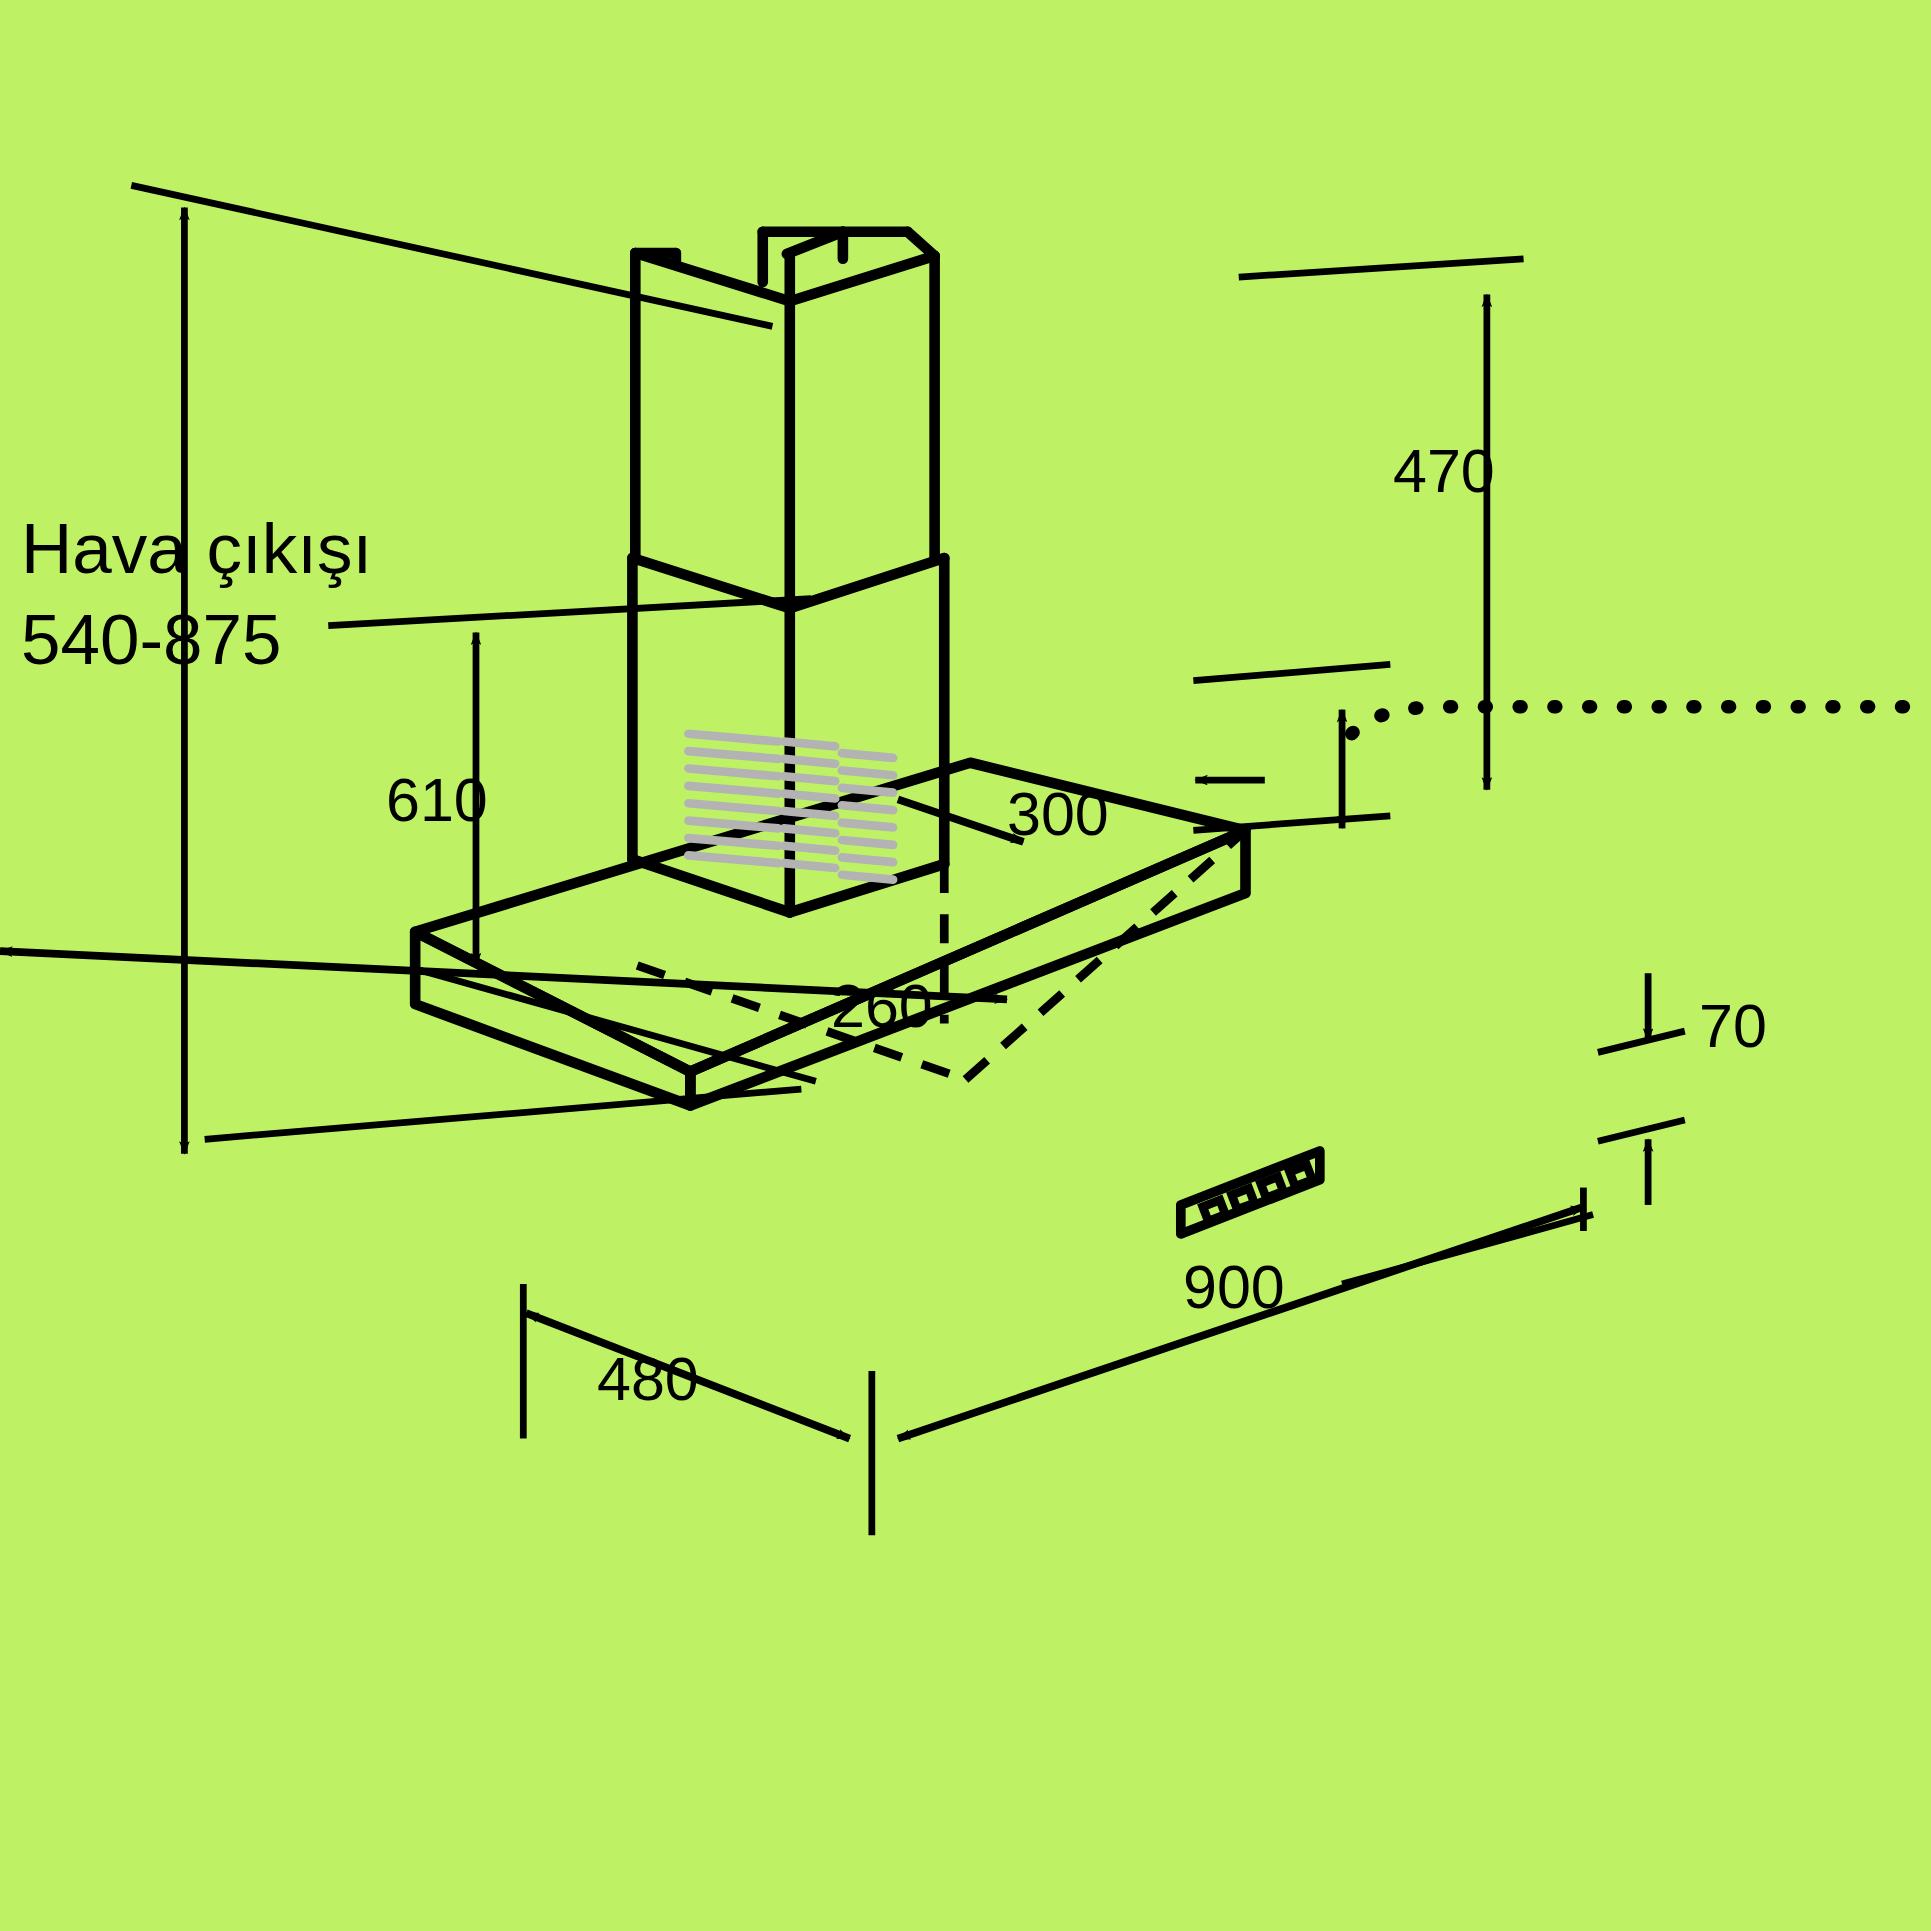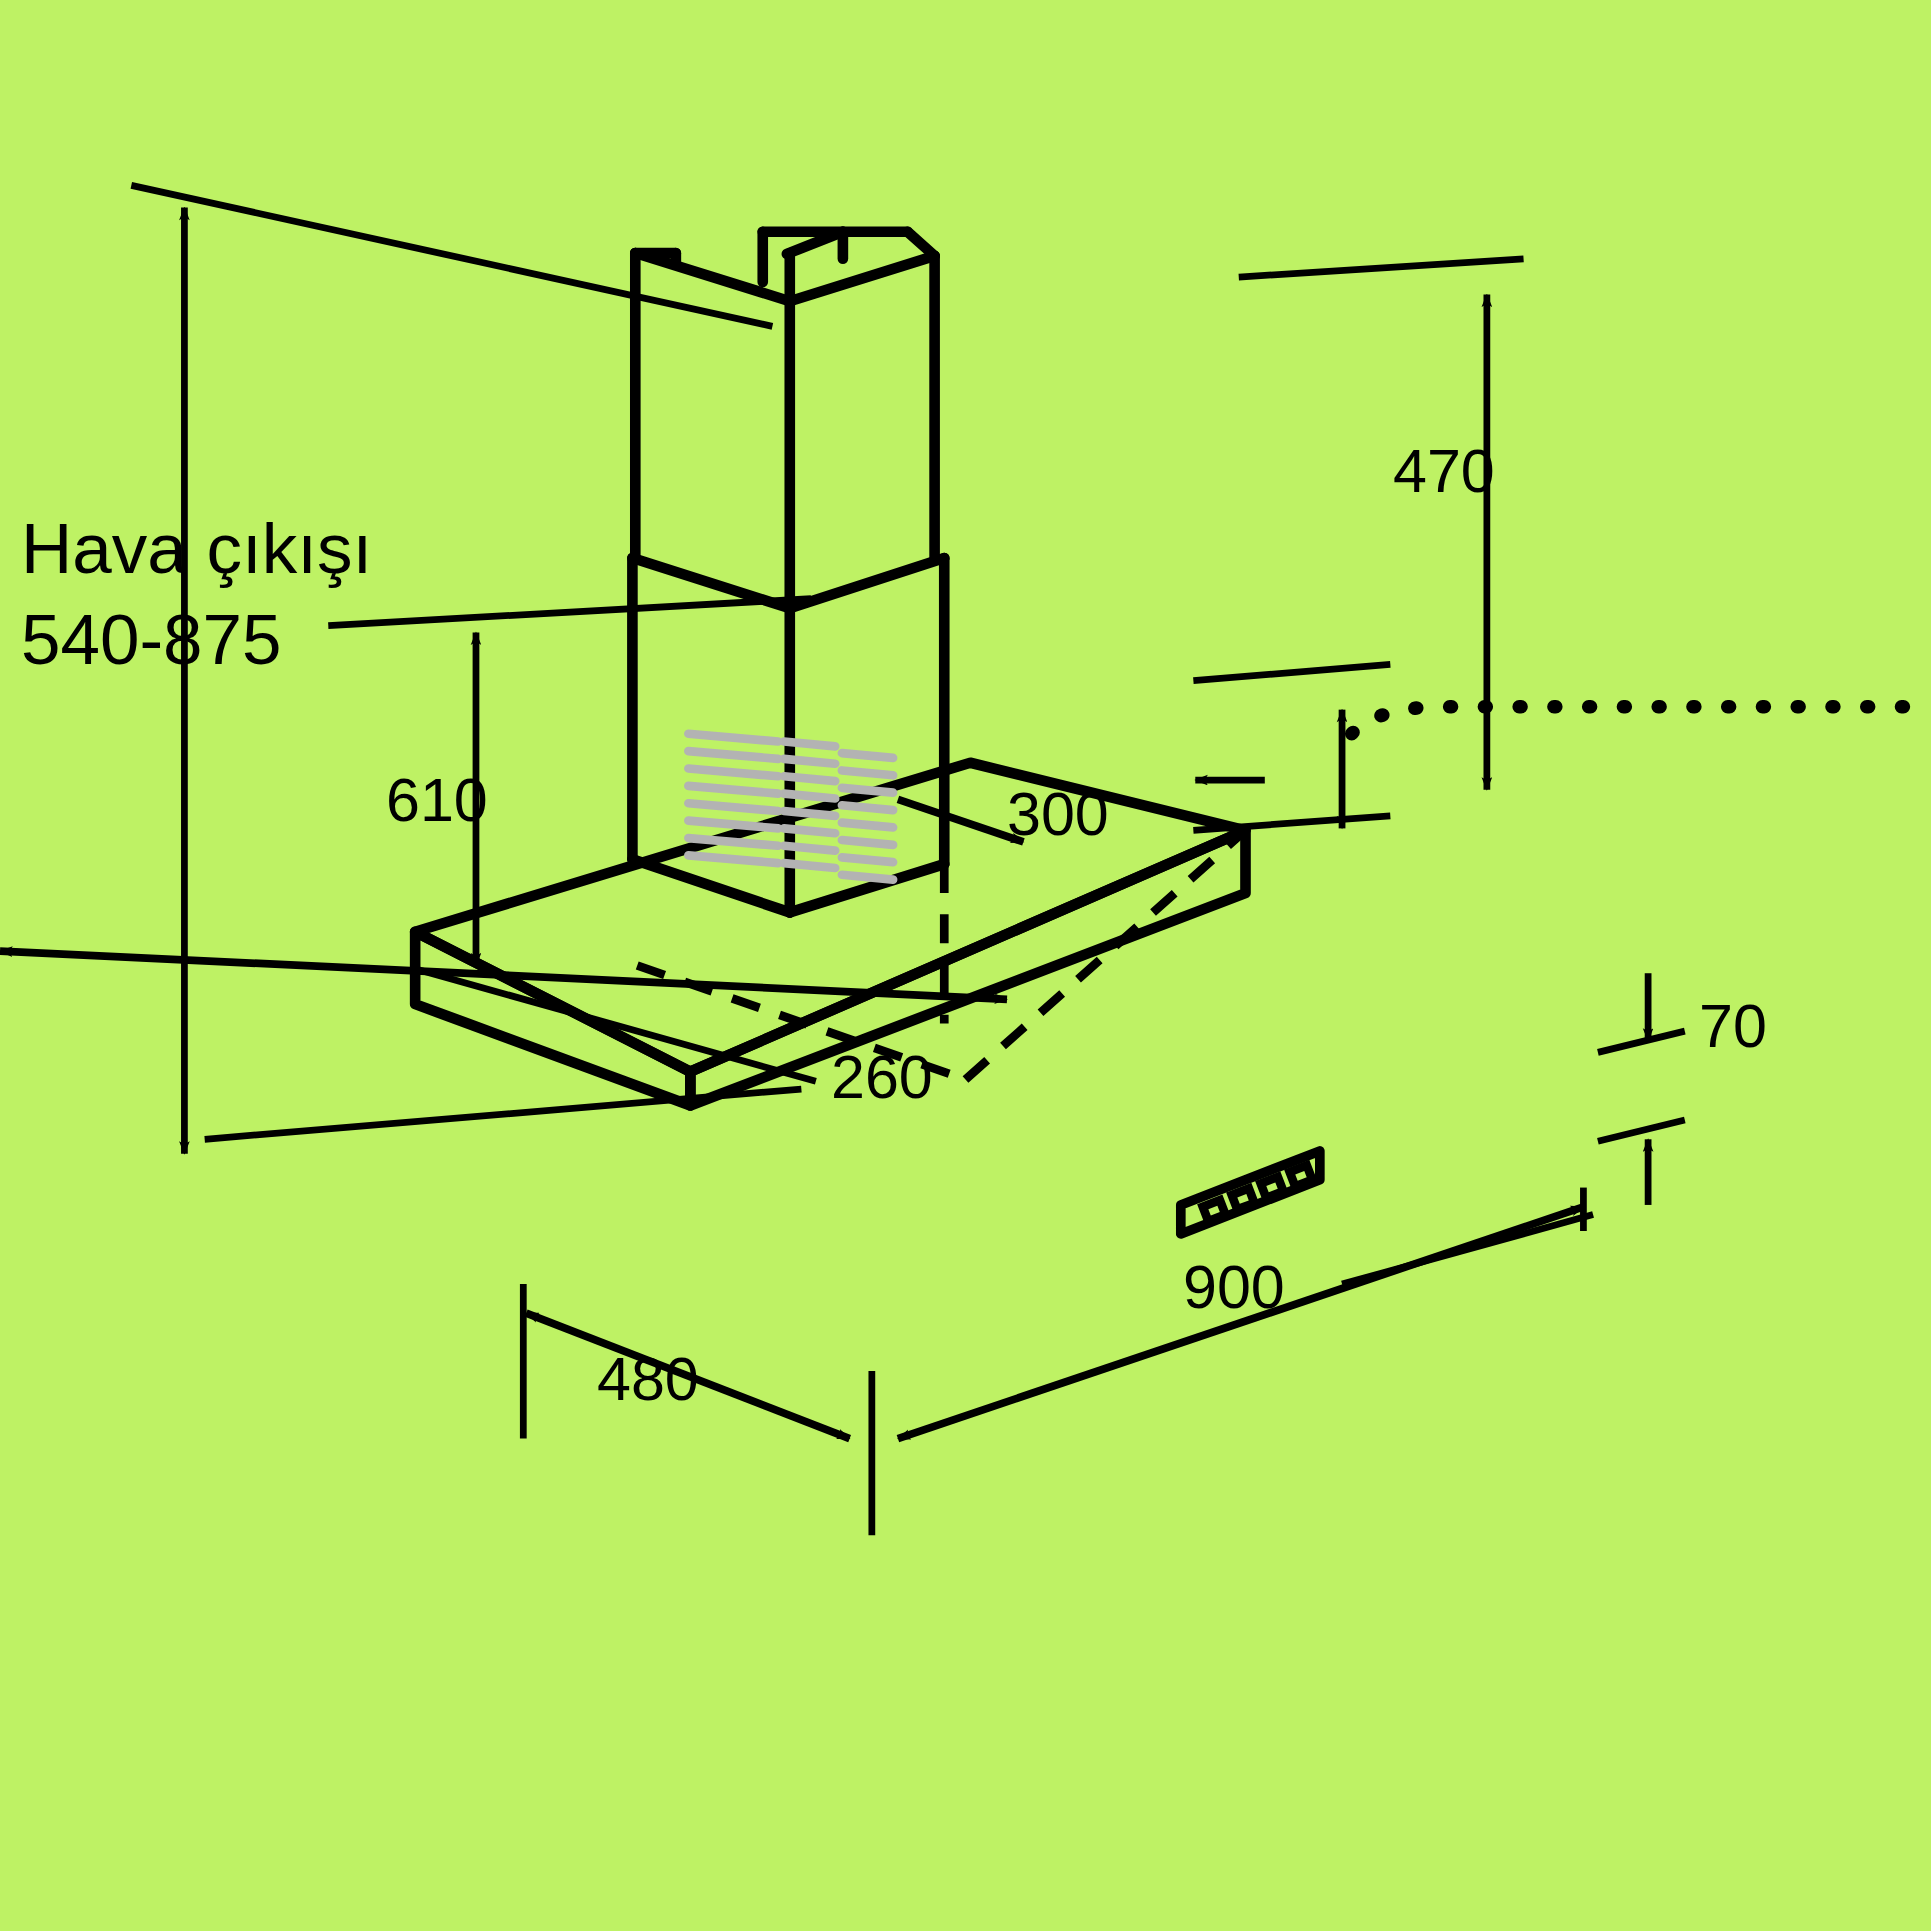--- a/index.html
+++ b/index.html
@@ -184,21 +184,21 @@
     </g>
 
   </svg>
 
   <div class="lbl note" style="left:21px; top:512px;">Hava çıkışı</div>
 
   <div class="lbl note" style="left:21px; top:603px;">540-875</div>
 
   <div class="lbl dim" style="left:386px; top:768px;">610</div>
 
-  <div class="lbl dim" style="left:831px; top:1045px;text-align:right;">260</div>
+  <div class="lbl dim" style="left:831px; top:974px;text-align:right;">260</div>
 
   <div class="lbl dim" style="left:1007px; top:782px;">300</div>
 
   <div class="lbl dim" style="left:1393px; top:439px;">470</div>
 
 
   <div class="lbl dim" style="left:1699px; top:994px;">70</div>
 
   <div class="lbl dim" style="left:597px; top:1347px;">480</div>
 

